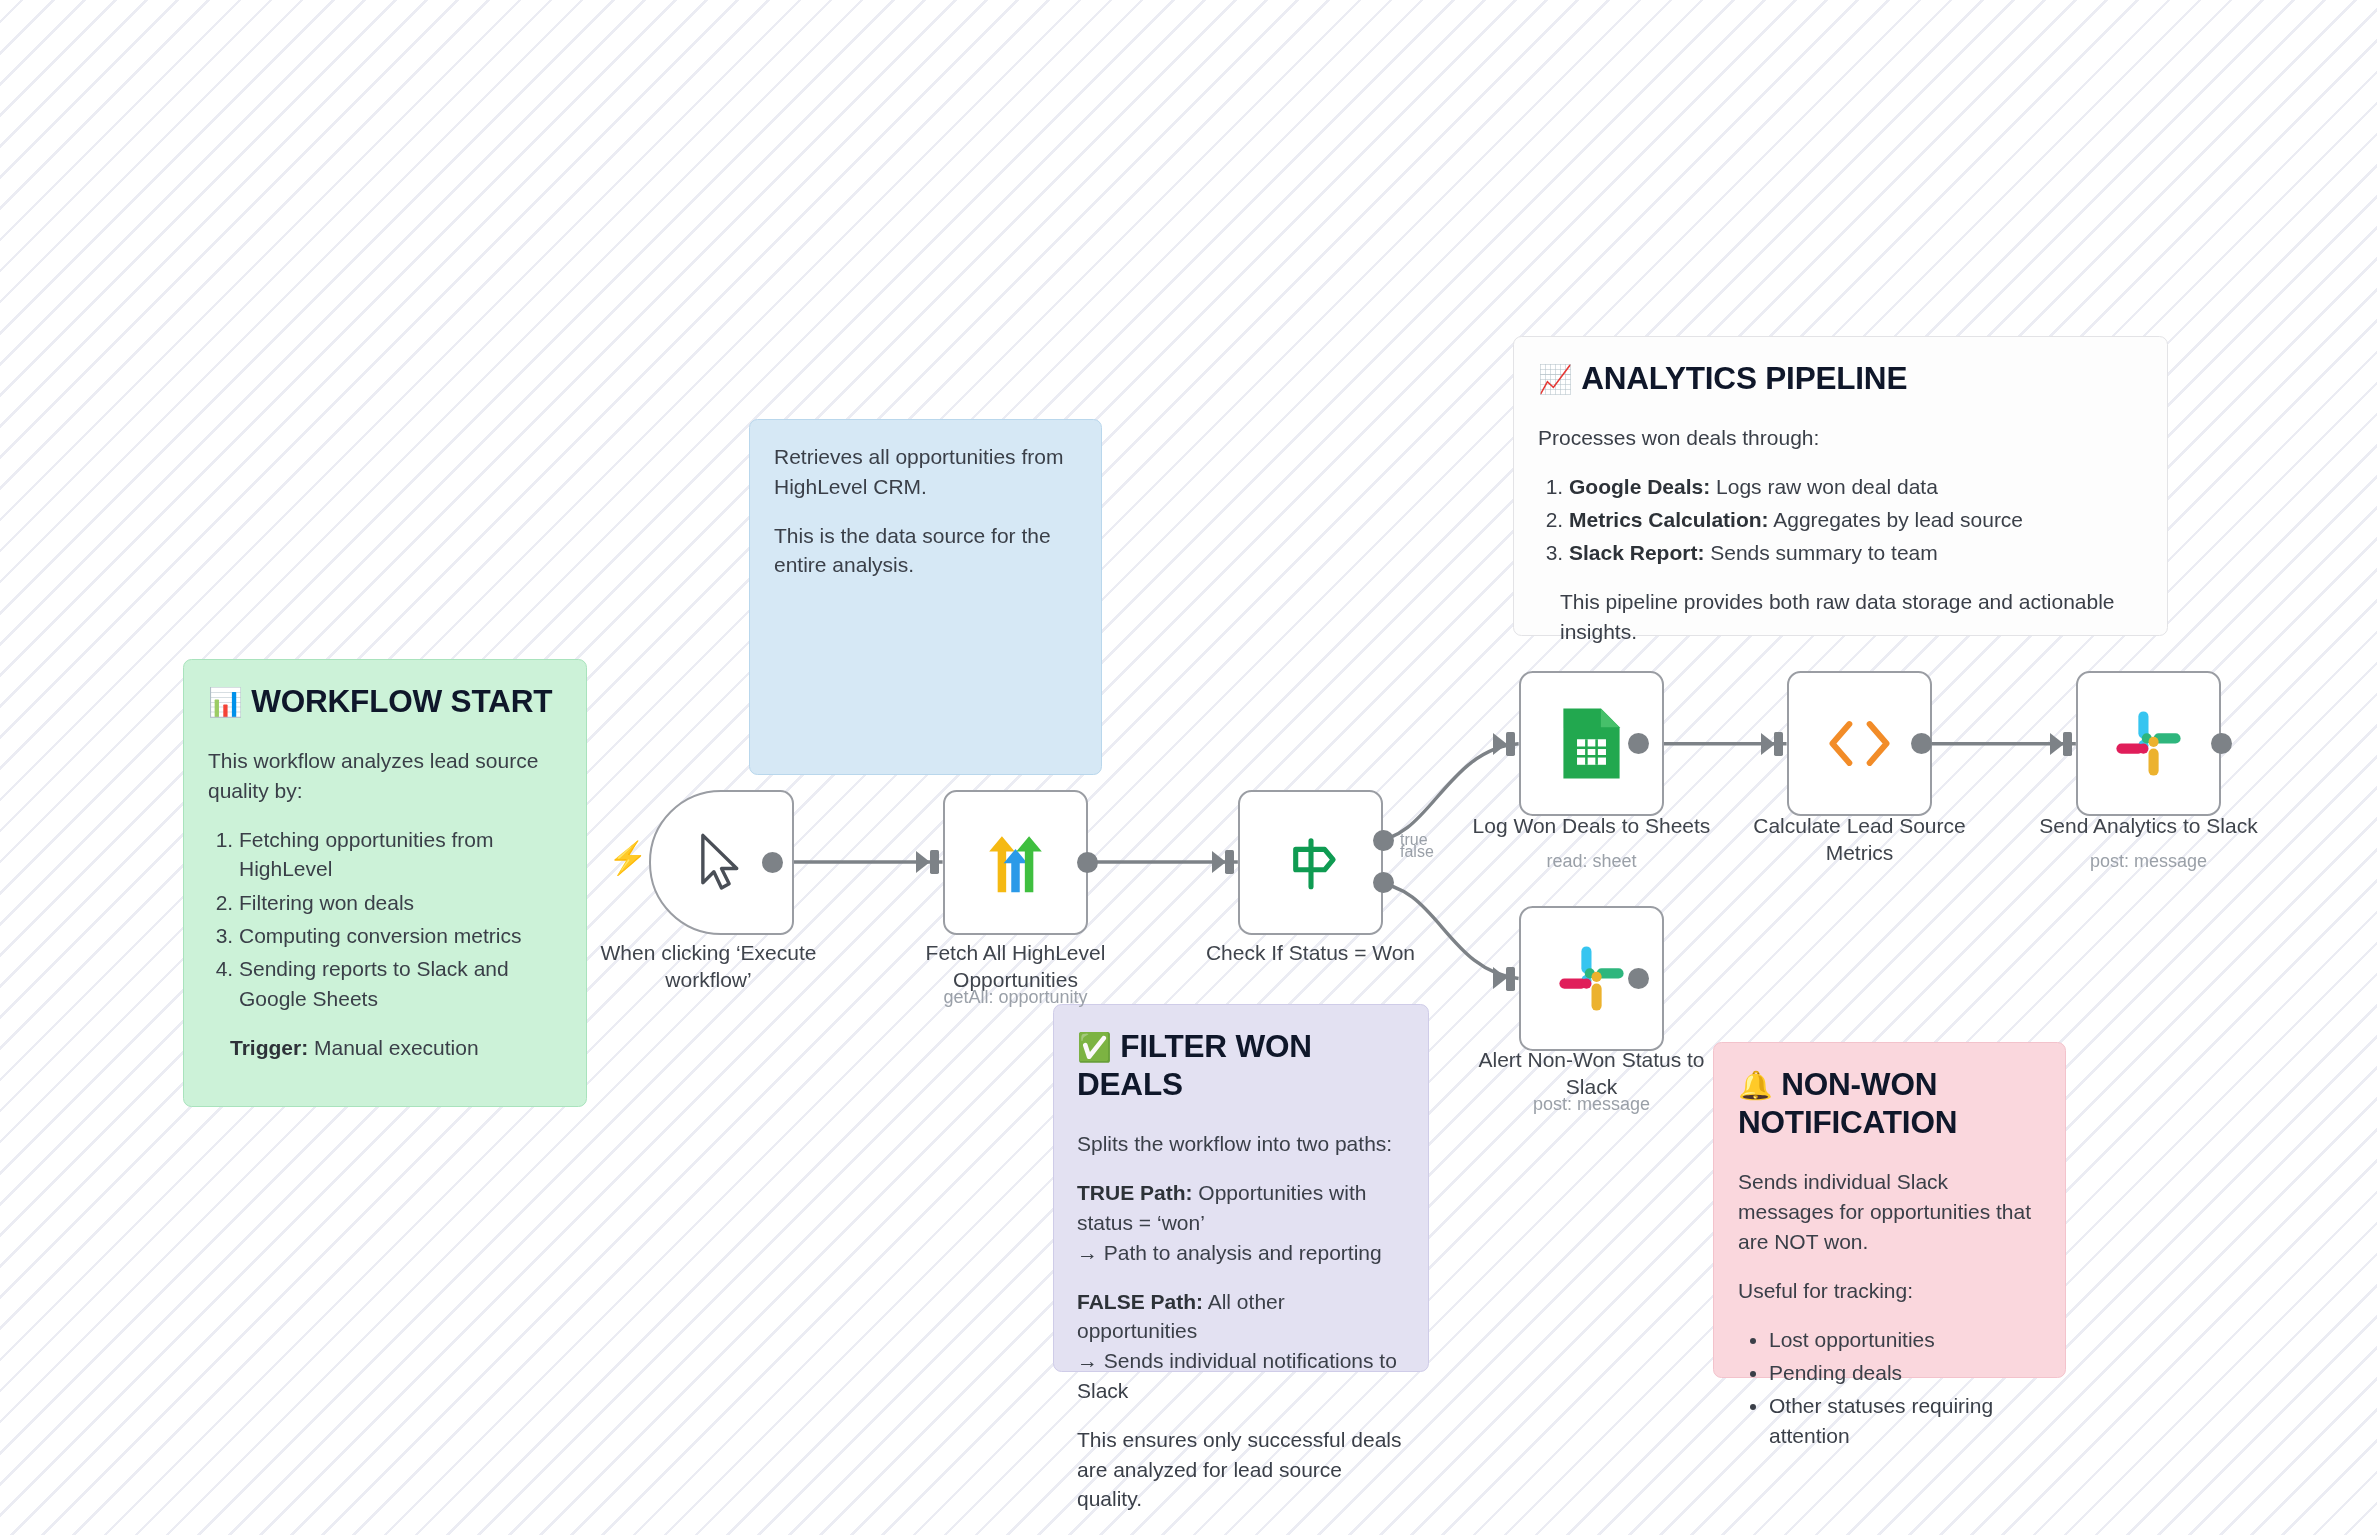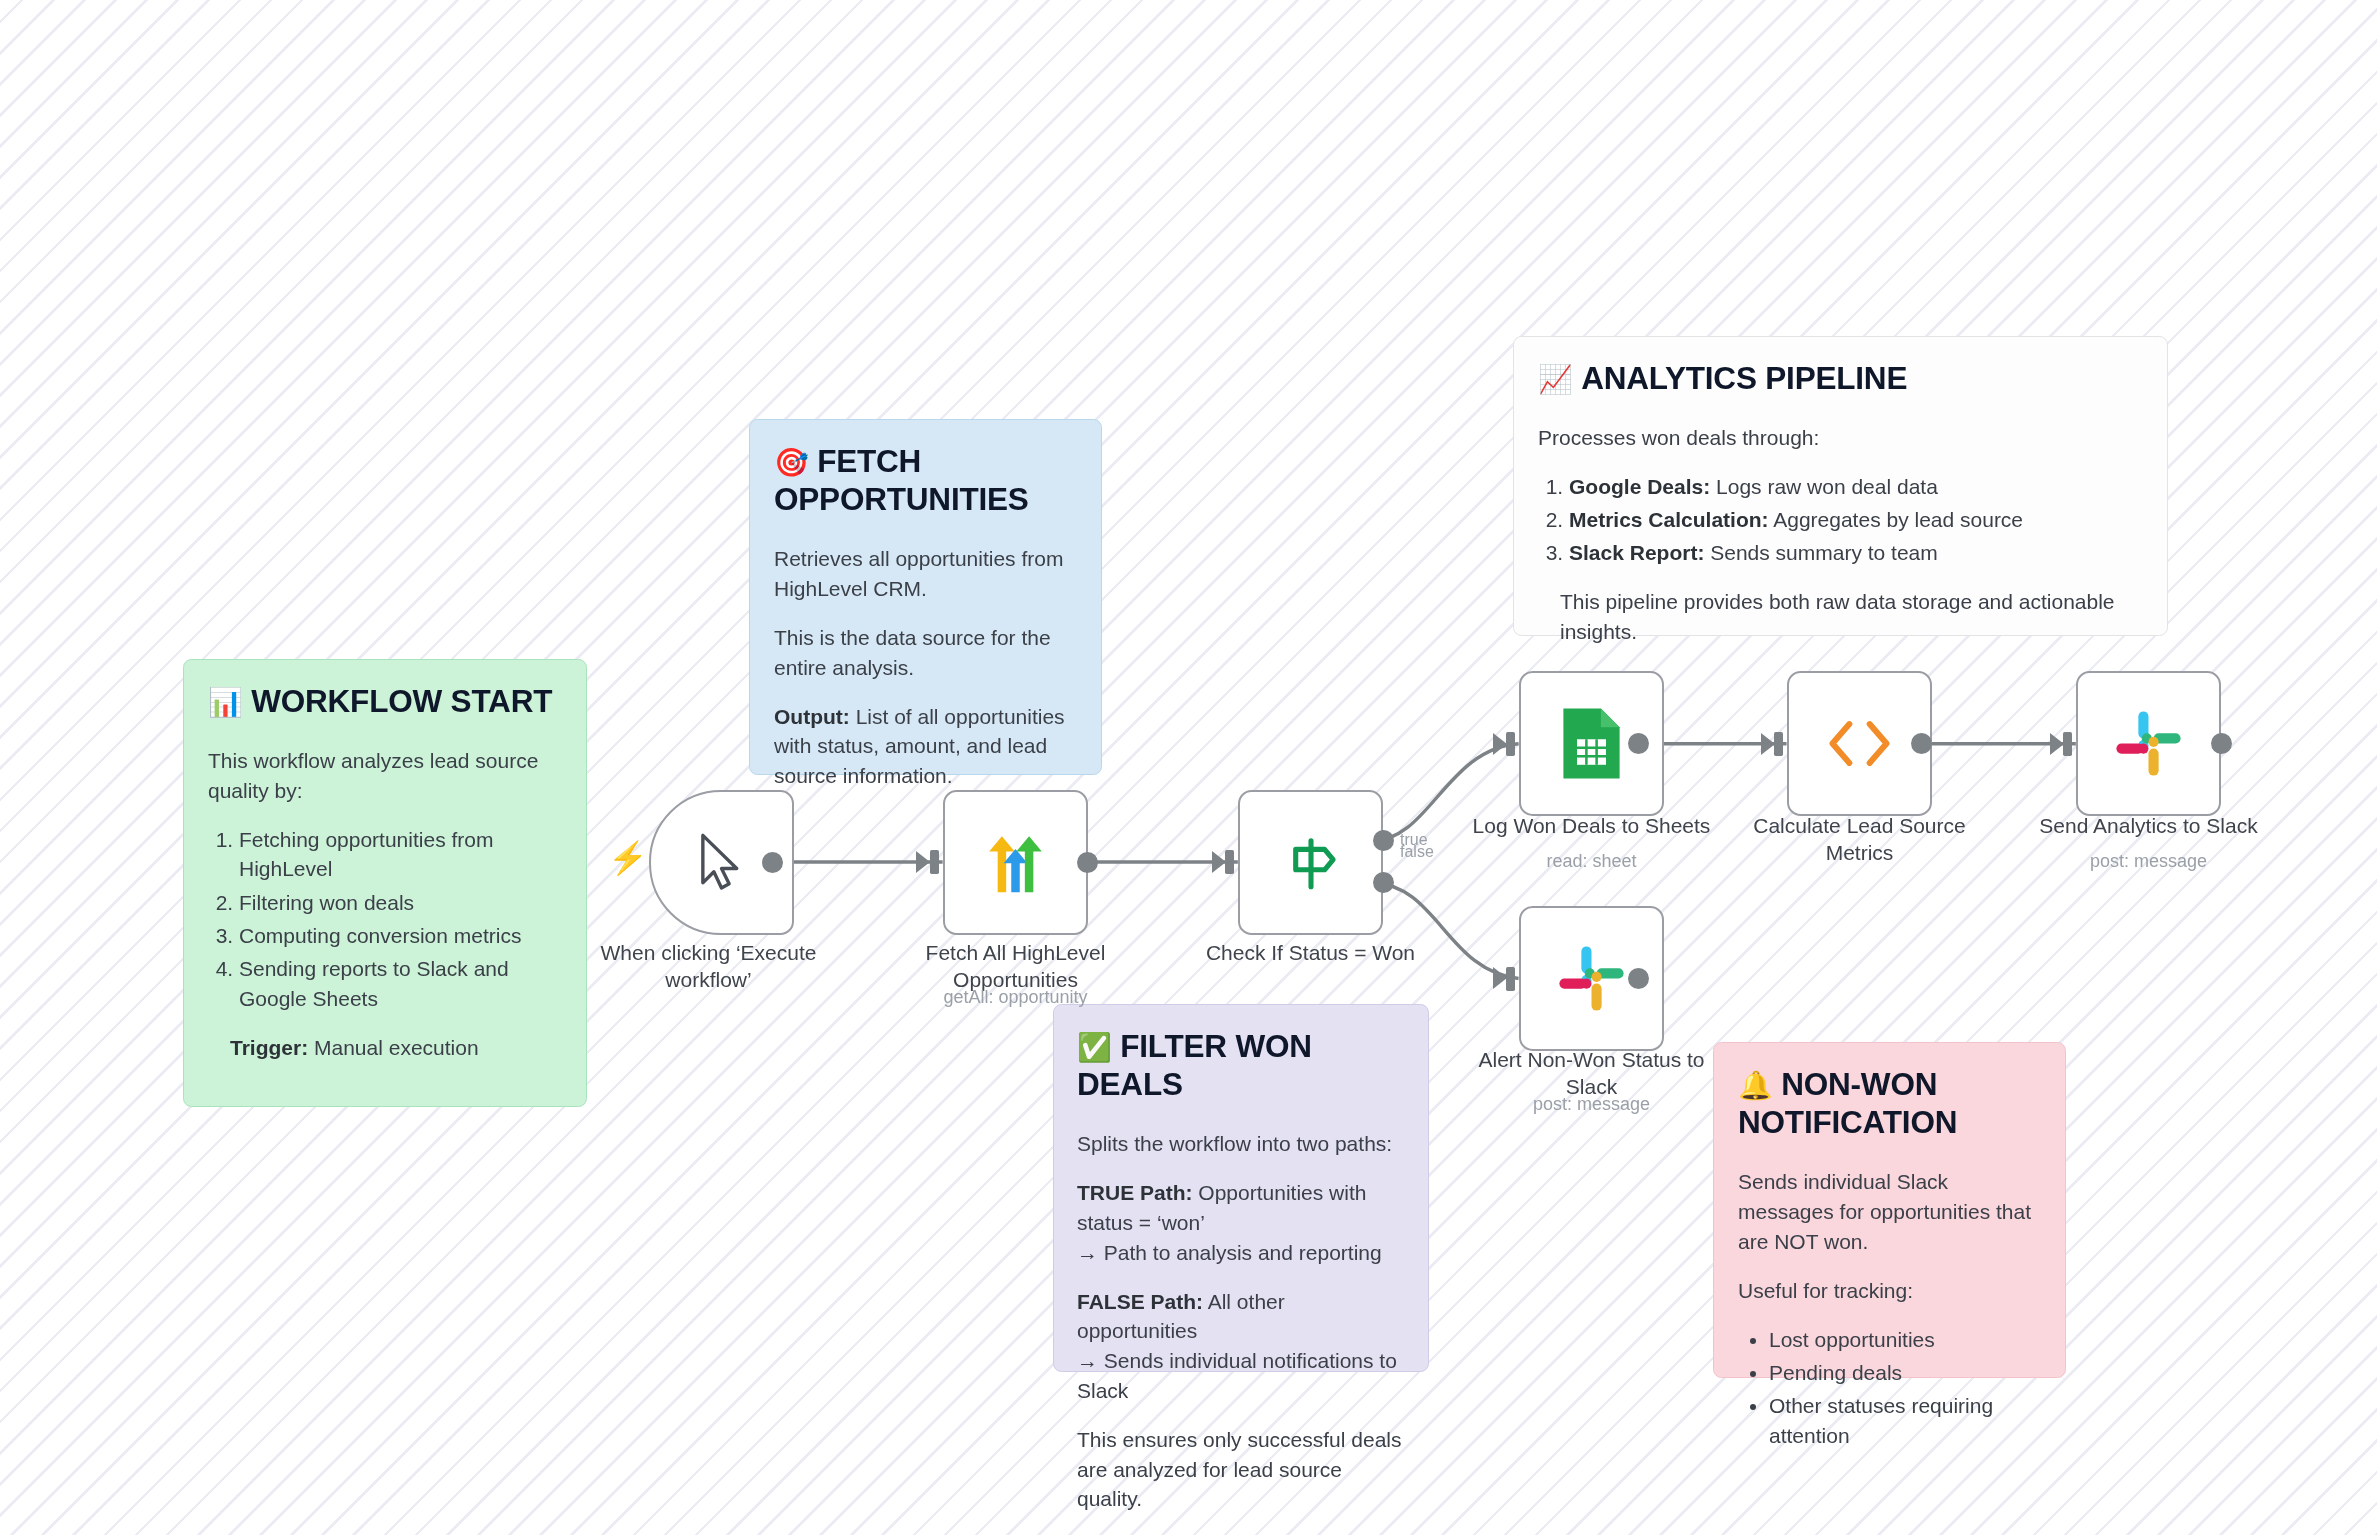--- a/index.html
+++ b/index.html
@@ -154,26 +154,22 @@
     <ol>
       <li>Fetching opportunities from HighLevel</li>
       <li>Filtering won deals</li>
       <li>Computing conversion metrics</li>
       <li>Sending reports to Slack and Google Sheets</li>
     </ol>
     <p class="indent"><b>Trigger:</b><span> Manual execution</span></p>
   </div>
 
   <div class="note note-blue" style="left:749px; top:419px; width:353px; height:356px;">
-    <h2>
-      <span class="emo">🎯</span><span>FETCH OPPORTUNITIES</span>
-    </h2>
     <p>Retrieves all opportunities from HighLevel CRM.</p>
     <p>This is the data source for the entire analysis.</p>
-    <p><b>Output:</b><span> List of all opportunities with status, amount, and lead source information.</span></p>
   </div>
 
   <div class="note note-white" style="left:1513px; top:336px; width:655px; height:300px;">
     <h2>
       <span class="emo">📈</span><span>ANALYTICS PIPELINE</span>
     </h2>
     <p>Processes won deals through:</p>
     <ol>
       <li><b>Google Deals:</b><span> Logs raw won deal data</span></li>
       <li><b>Metrics Calculation:</b><span> Aggregates by lead source</span></li>

